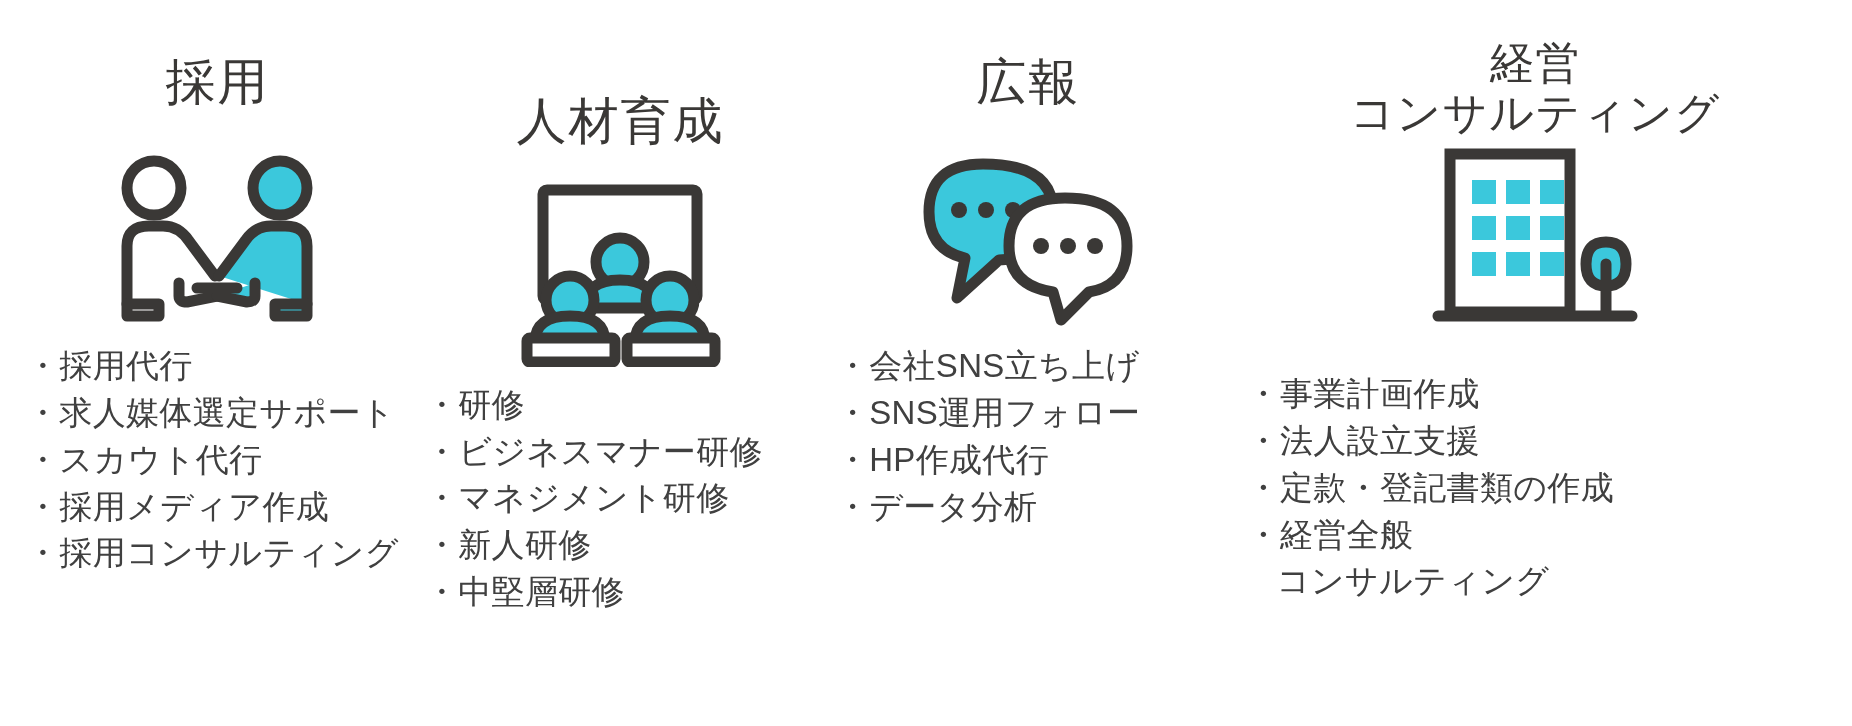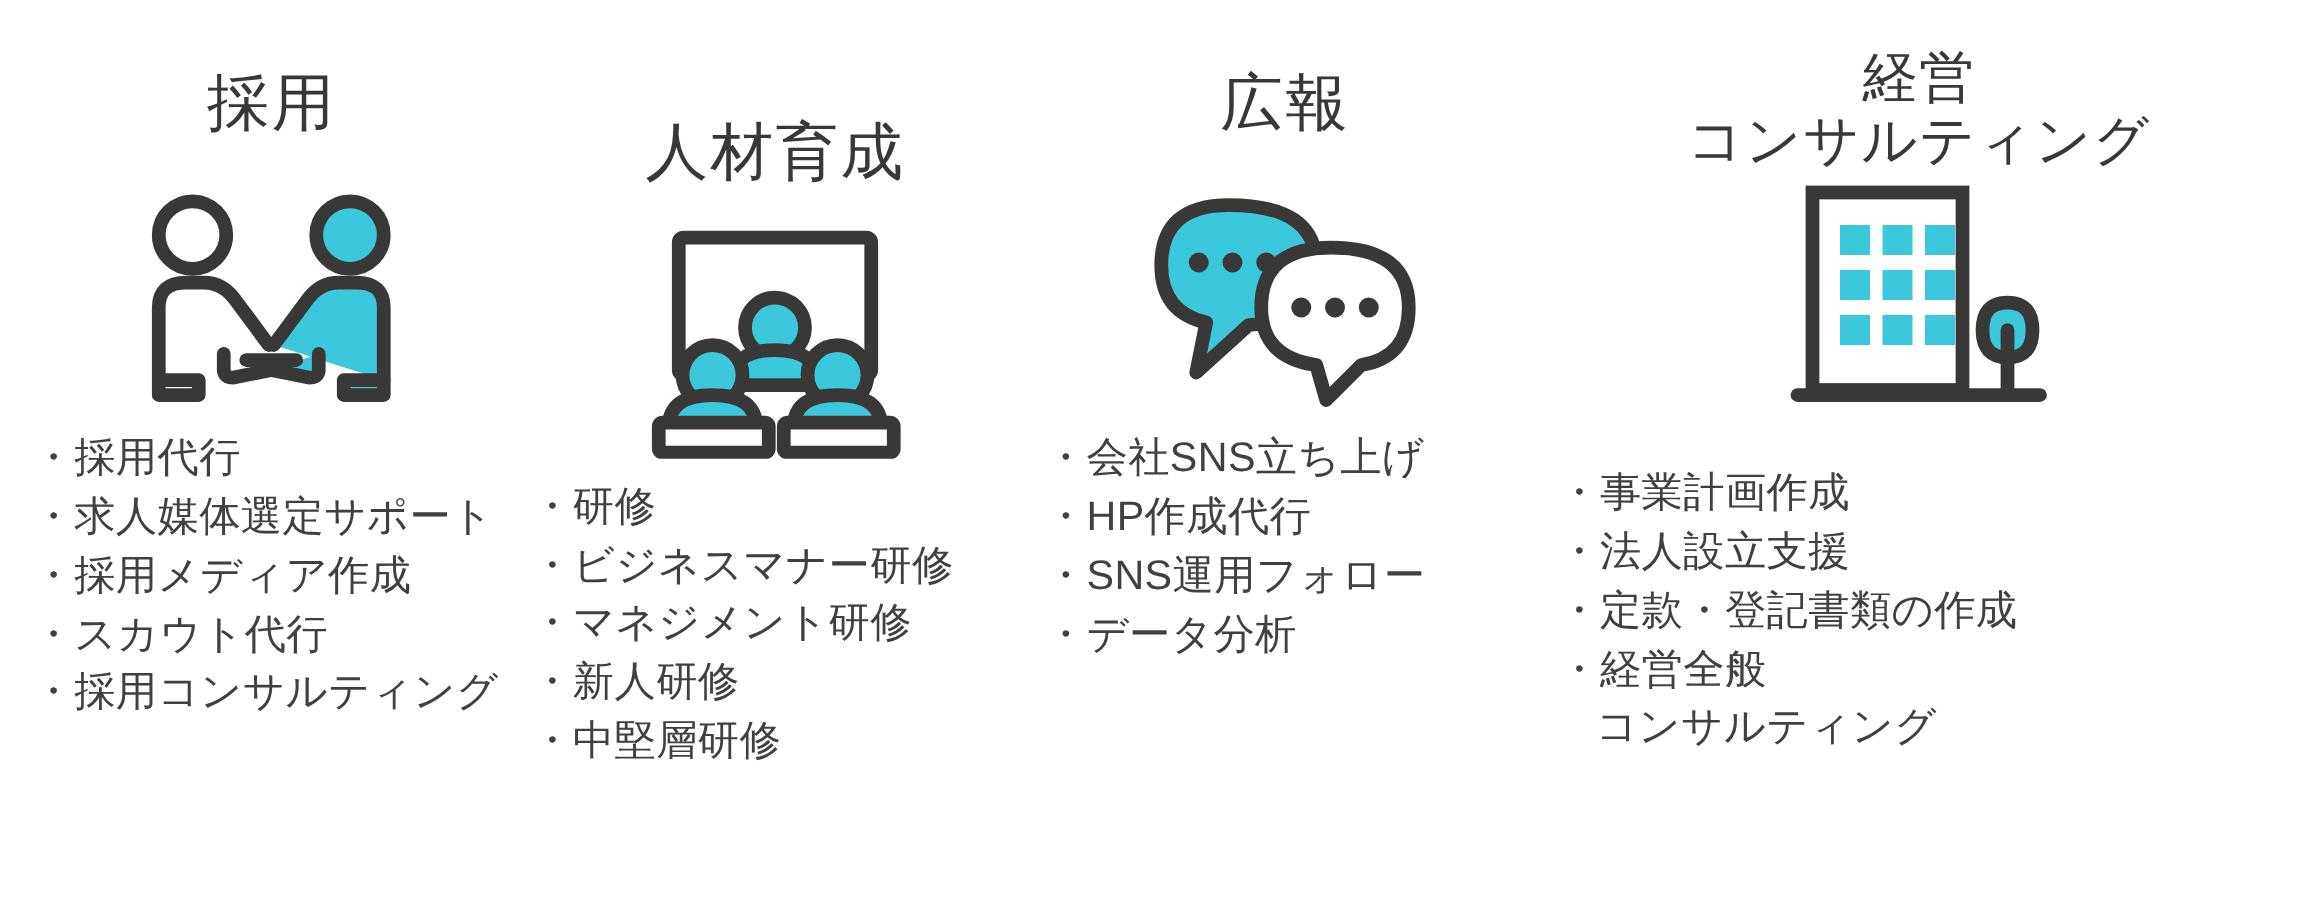--- a/index.html
+++ b/index.html
@@ -96,22 +96,22 @@
         <path d="M210 158 L210 100 Q210 80 188 80 L174 80 Q158 80 148 95 L122 130" fill="#3bc8dc" stroke="#3a3836" stroke-width="11" stroke-linecap="round" stroke-linejoin="round"></path>
         <path d="M210 158 L210 170 L178 170 L178 158 Z" fill="#3bc8dc" stroke="#3a3836" stroke-width="11" stroke-linejoin="round"></path>
         <path d="M158 137 L158 150 Q158 156 150 156 L120 150" fill="#3bc8dc" stroke="#3a3836" stroke-width="11" stroke-linecap="round" stroke-linejoin="round"></path>
 
         <path d="M100 142 L140 142" stroke="#3a3836" stroke-width="11" stroke-linecap="round"></path>
       </svg>
     </div>
     <ul class="list">
       <li>・採用代行</li>
       <li>・求人媒体選定サポート</li>
+      <li>・スカウト代行</li>
       <li>・採用メディア作成</li>
-      <li>・スカウト代行</li>
       <li>・採用コンサルティング</li>
     </ul>
   </div>
 
   <div class="col col-2">
     <div class="heading">人材育成</div>
     <div class="icon-wrap">
       <svg width="210" height="185" viewBox="0 0 210 185" fill="none">
 
         <rect x="28" y="8" width="154" height="110" rx="4" fill="#ffffff" stroke="#3a3836" stroke-width="11"></rect>
@@ -149,22 +149,22 @@
         <circle cx="100" cy="64" r="8" fill="#3a3836"></circle>
 
         <path d="M152 52 Q96 52 96 100 Q96 140 140 146 L148 174 L176 146 Q214 140 214 100 Q214 52 152 52 Z" fill="#ffffff" stroke="#3a3836" stroke-width="11" stroke-linejoin="round"></path>
         <circle cx="128" cy="100" r="8" fill="#3a3836"></circle>
         <circle cx="155" cy="100" r="8" fill="#3a3836"></circle>
         <circle cx="182" cy="100" r="8" fill="#3a3836"></circle>
       </svg>
     </div>
     <ul class="list">
       <li>・会社SNS立ち上げ</li>
+      <li>・SNS運用フォロー</li>
       <li>・HP作成代行</li>
-      <li>・SNS運用フォロー</li>
       <li>・データ分析</li>
     </ul>
   </div>
 
   <div class="col col-4">
     <div class="heading two-line">経営
 コンサルティング</div>
     <div class="icon-wrap">
       <svg width="230" height="180" viewBox="0 0 230 180" fill="none">
 

